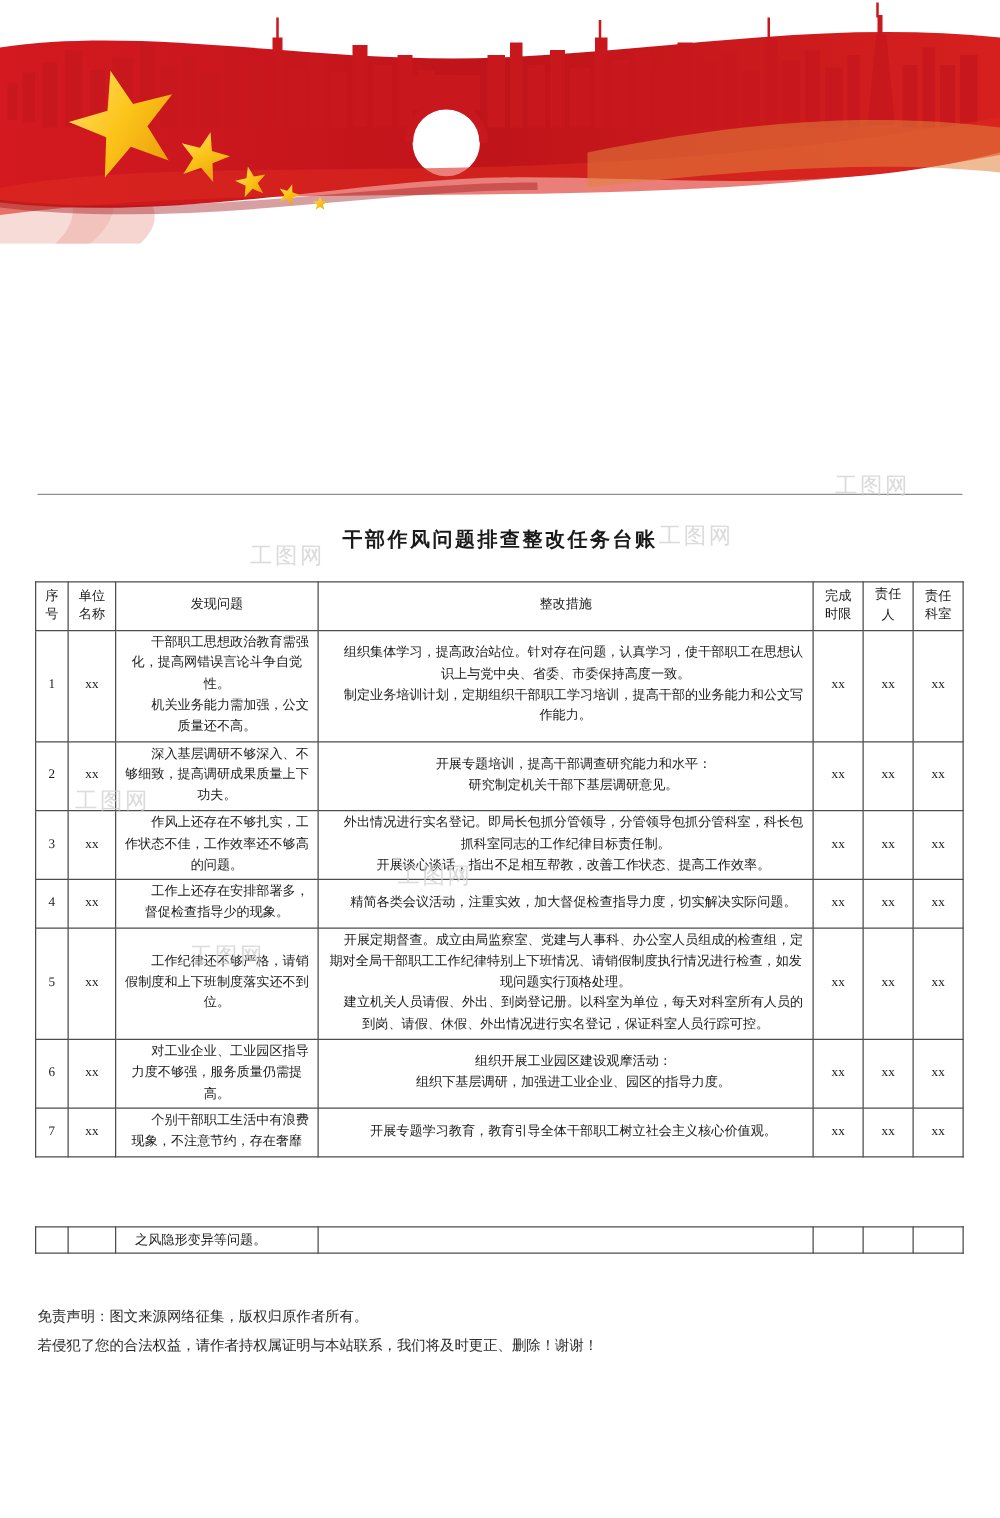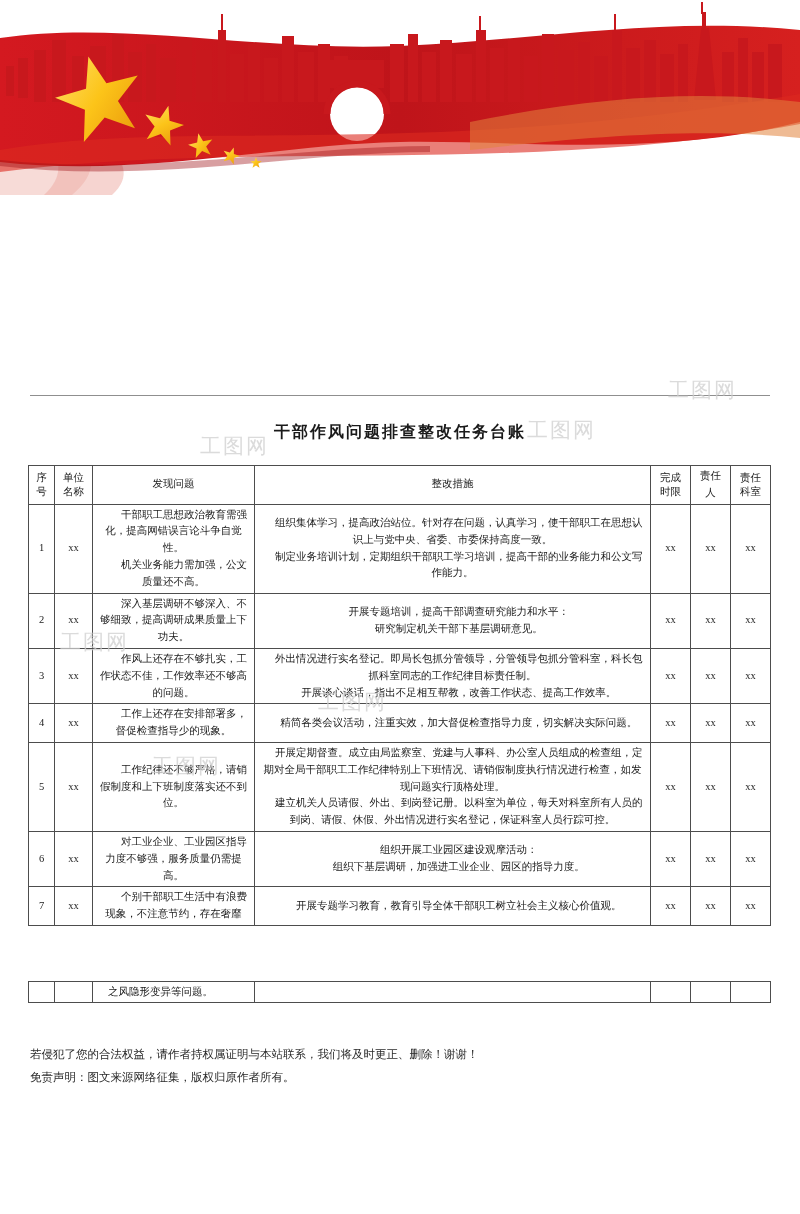--- a/index.html
+++ b/index.html
@@ -51,21 +51,21 @@
   table.continuation td { border:1px solid #4d4d4d; height:21px; padding:1px 5px; }
   table.continuation td.cont-problem { text-align:left;padding-left:15px; }
 
   .disclaimer {
     margin:40px 0 0 30px;
     font-size:11.5px; line-height:2.0; color:#2a2a2a;
   }
 
   .watermark {
     position:absolute; color:#cfcfcf; opacity:0.75;
-    font-size:21px; letter-spacing:2px; pointer-events:none;
+    font-size:18px; letter-spacing:2px; pointer-events:none;
     font-family:"Liberation Sans","DejaVu Sans",sans-serif;
   }
 </style>
 </head>
 <body>
 
 <div class="page">
 
   <svg class="banner" viewBox="0 0 800 195" xmlns="http://www.w3.org/2000/svg" preserveAspectRatio="none">
     <defs>
@@ -313,17 +313,17 @@
       <td class="cont-problem">之风隐形变异等问题。</td>
       <td></td>
       <td></td>
       <td></td>
       <td></td>
     </tr>
   </tbody>
     </table>
 
   <div class="disclaimer">
+    <p>免责声明：图文来源网络征集，版权归原作者所有。</p>
     <p>若侵犯了您的合法权益，请作者持权属证明与本站联系，我们将及时更正、删除！谢谢！</p>
-    <p>免责声明：图文来源网络征集，版权归原作者所有。</p>
   </div>
 
 </div>
 
 </body></html>

